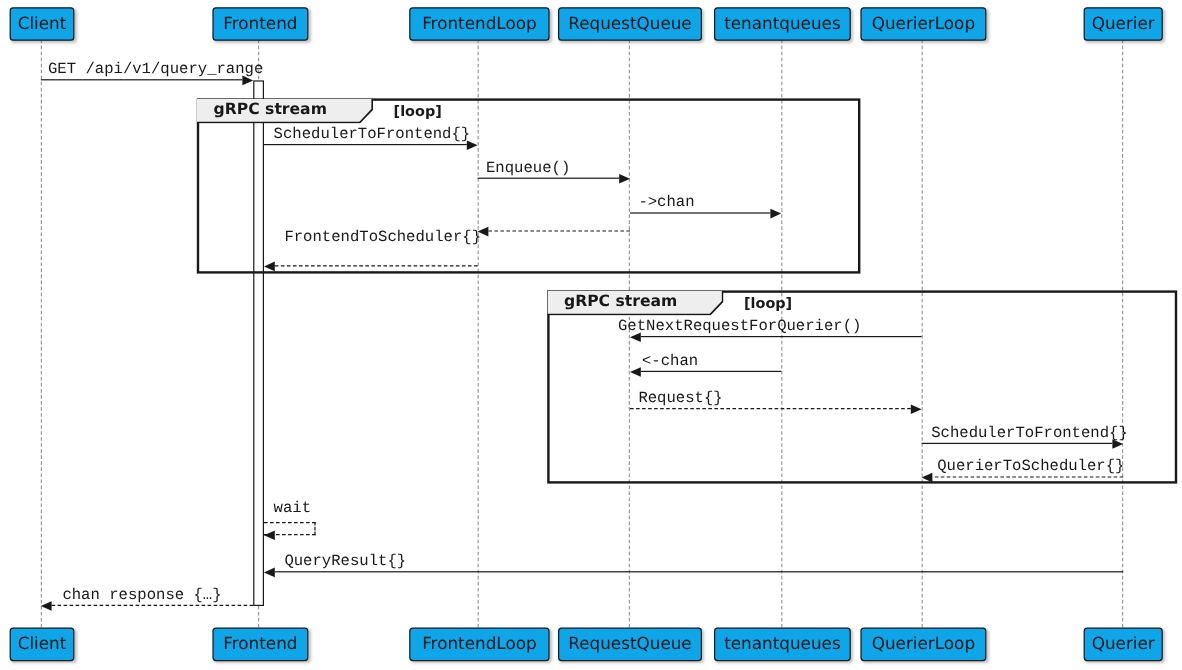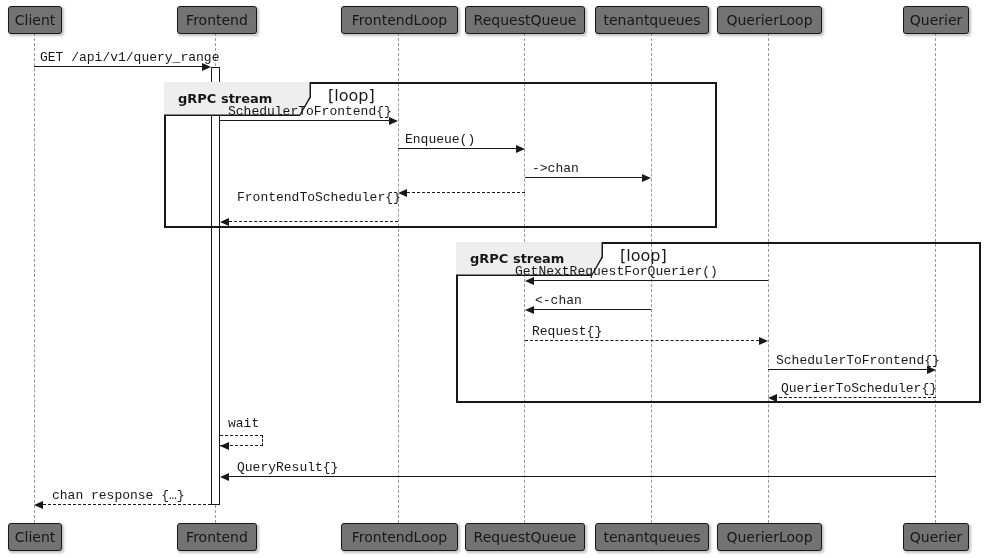--- a/index.html
+++ b/index.html
@@ -2,33 +2,33 @@
 <html><head>
 <meta charset="utf-8">
 <style>
   html,body{margin:0;padding:0;background:#fff;}
   .diagram{
     position:relative;width:985px;height:558px;background:#fff;overflow:hidden;
     font-family:"DejaVu Sans",sans-serif;color:#181818;
   }
   .lifeline{position:absolute;width:0;border-left:1px dashed #999;top:33px;height:490px;z-index:0;}
   .participant{
-    position:absolute;height:26px;background:#737373;border:1px solid #181818;border-radius:3px;
+    position:absolute;height:26px;background:#0ea5e9;border:1px solid #181818;border-radius:3px;
     display:flex;align-items:center;justify-content:center;font-size:14px;
     box-shadow:1.5px 1.5px 2.5px rgba(120,120,120,.45);z-index:4;white-space:nowrap;
   }
   .activation{position:absolute;left:211px;top:67px;width:9px;height:438px;background:#fff;border:1px solid #181818;z-index:1;box-sizing:border-box;}
   .fragment{position:absolute;border:2px solid #181818;z-index:2;box-sizing:border-box;}
-  .frag-header-outer{position:absolute;left:-2px;top:-2px;width:147px;height:34px;background:#181818;
+  .frag-header-outer{position:absolute;left:-2px;top:-2px;width:147px;height:21px;background:#181818;
     clip-path:polygon(0 0,100% 0,100% 45%,calc(100% - 11px) 100%,0 100%);}
   .frag-header-inner{position:absolute;left:0;top:0;right:1.5px;bottom:1.5px;background:#EEEEEE;
     clip-path:polygon(0 0,100% 0,100% 45%,calc(100% - 10px) 100%,0 100%);
     display:flex;align-items:center;}
   .frag-title{font-weight:bold;font-size:13px;padding-left:14px;white-space:nowrap;}
-  .frag-cond{position:absolute;top:2px;font-weight:normal;font-size:16px;white-space:nowrap;}
+  .frag-cond{position:absolute;top:2px;font-weight:bold;font-size:12px;white-space:nowrap;}
   .msg{position:absolute;left:0;top:0;z-index:3;}
   .mlabel{position:absolute;font-size:13px;white-space:nowrap;z-index:3;font-family:Liberation Mono, monospace;}
   .mline{position:absolute;height:0;border-top:1px solid #181818;z-index:3;}
   .mline.dash{border-top-style:dashed;}
   .ah{position:absolute;width:0;height:0;border-top:4px solid transparent;border-bottom:4px solid transparent;z-index:3;}
   .ah.right{border-left:9px solid #181818;}
   .ah.left{border-right:9px solid #181818;}
   .selfloop{position:absolute;left:220px;top:435px;width:43px;height:11px;box-sizing:border-box;
     border-top:1px dashed #181818;border-right:1px dashed #181818;border-bottom:1px dashed #181818;z-index:3;}
 </style>

